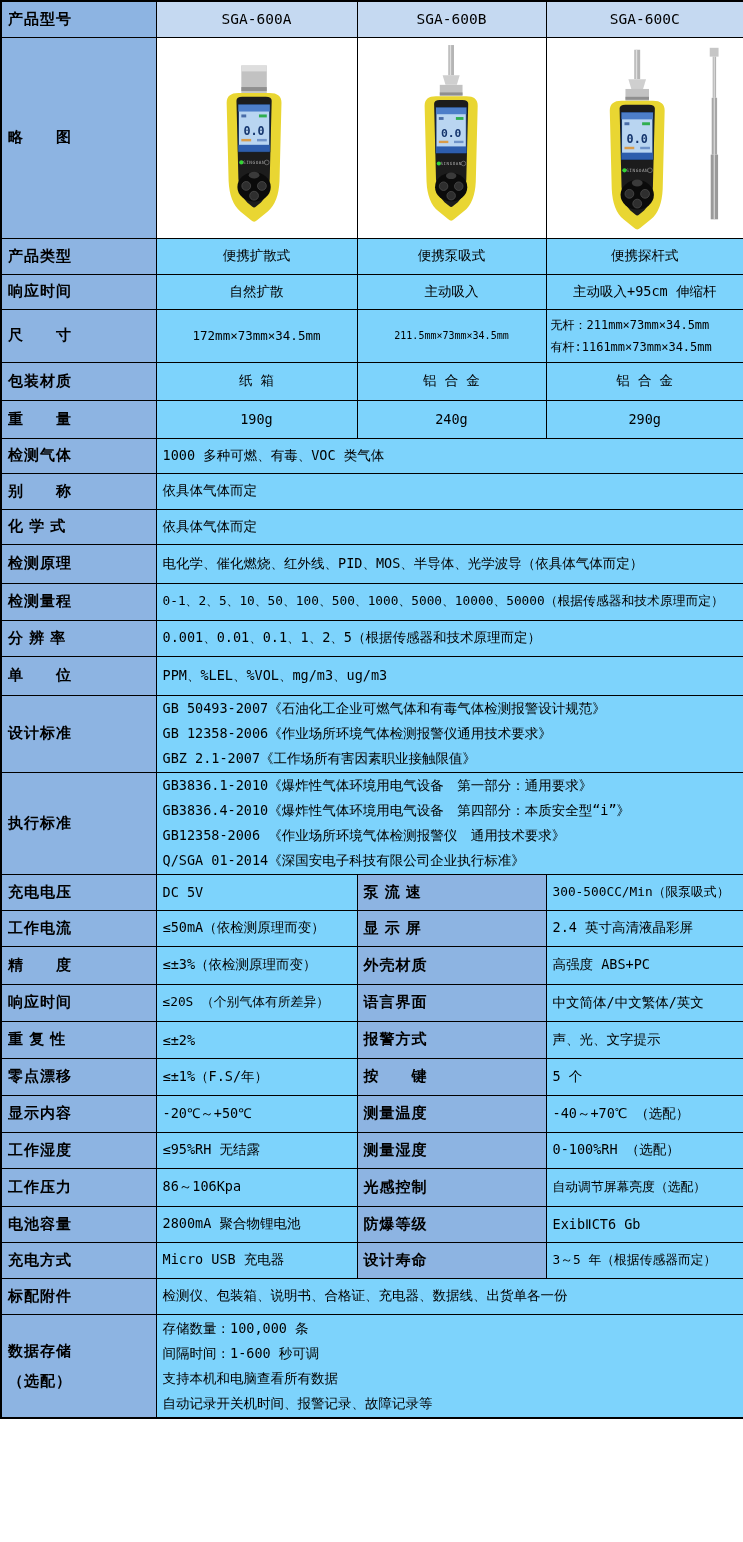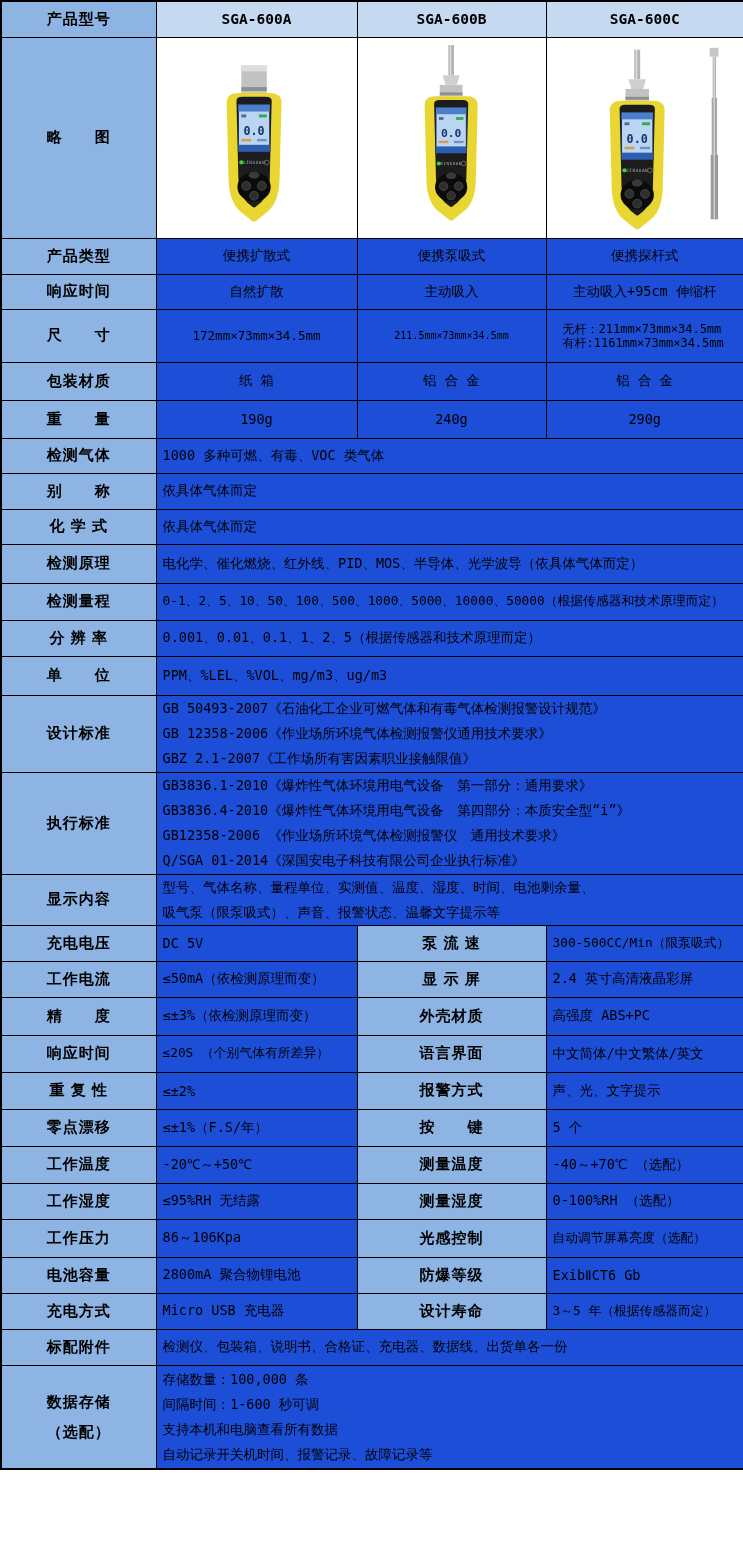--- a/index.html
+++ b/index.html
@@ -1,24 +1,24 @@
 <!DOCTYPE html>
 <html><head>
 <meta charset="utf-8">
 <style>
   html,body{margin:0;padding:0;background:#fff;}
   .sheet{width:743px;height:1542px;background:#fff;font-family:"Liberation Sans",sans-serif;overflow:hidden;}
   table.spec{border-collapse:collapse;width:743px;table-layout:fixed;border:2px solid #000;}
   table.spec td{border:1px solid #000;overflow:hidden;padding:0 6px;vertical-align:middle;color:#000;}
-  td.lbl{background:#8DB4E2;font-weight:bold;text-align:center;font-size:15px;letter-spacing:1px;padding:0 2px;}
-  td.val{background:#1d4ed8;font-size:13.5px;font-family:"DejaVu Sans Mono","Liberation Sans",sans-serif;padding:2px 8px;}
+  td.lbl{background:#8DB4E2;font-weight:bold;font-size:15px;letter-spacing:1px;padding:0 2px;}
+  td.val{background:#7dd3fc;font-size:13.5px;font-family:"DejaVu Sans Mono","Liberation Sans",sans-serif;padding:2px 8px;}
   td.val.c{text-align:center;padding:2px 2px;}
   td.img{background:#ffffff;text-align:center;vertical-align:middle;padding:0;}
   .pre{white-space:pre-line;line-height:25px;}
-  .model{font-family:"DejaVu Sans Mono","Liberation Sans",sans-serif;font-size:14.5px;text-align:center;background:#C5D9F1;font-weight:bold;}
+  .model{font-family:"DejaVu Sans Mono","Liberation Sans",sans-serif;font-size:14.5px;text-align:center;background:#C5D9F1;}
   svg text{font-family:"DejaVu Sans Mono","Liberation Sans",sans-serif;}
 </style>
 </head>
 <body>
 
 <div class="sheet">
 <table class="spec">
 <colgroup>
         <col style="width:155px">
         <col style="width:201px">
@@ -153,21 +153,21 @@
 <tr style="height:35px">
   <td class="lbl">响应时间</td>
   <td class="val c">自然扩散</td>
   <td class="val c">主动吸入</td>
   <td class="val c">主动吸入+95cm 伸缩杆</td>
 </tr>
 <tr style="height:53px">
   <td class="lbl">尺　　寸</td>
   <td class="val c" style="font-size:12.5px">172mm×73mm×34.5mm</td>
   <td class="val c" style="font-size:10px">211.5mm×73mm×34.5mm</td>
-  <td class="val pre" style="font-size:12px;line-height:14px;padding:2px 16px">无杆：211mm×73mm×34.5mm
+  <td class="val pre" style="font-size:12px;line-height:22px;padding:2px 4px">无杆：211mm×73mm×34.5mm
 有杆:1161mm×73mm×34.5mm</td>
 </tr>
 <tr style="height:38px">
   <td class="lbl">包装材质</td>
   <td class="val c">纸 箱</td>
   <td class="val c">铝 合 金</td>
   <td class="val c">铝 合 金</td>
 </tr>
 <tr style="height:38px">
   <td class="lbl">重　　量</td>
@@ -210,25 +210,20 @@
 GB 12358-2006《作业场所环境气体检测报警仪通用技术要求》
 GBZ 2.1-2007《工作场所有害因素职业接触限值》</td>
 </tr>
 <tr style="height:102px">
   <td class="lbl">执行标准</td>
   <td class="val pre" colspan="3">GB3836.1-2010《爆炸性气体环境用电气设备　第一部分：通用要求》
 GB3836.4-2010《爆炸性气体环境用电气设备　第四部分：本质安全型“i”》
 GB12358-2006 《作业场所环境气体检测报警仪　通用技术要求》
 Q/SGA 01-2014《深国安电子科技有限公司企业执行标准》</td>
 </tr>
-<tr style="height:50px">
-  <td class="lbl">显示内容</td>
-  <td class="val pre" colspan="3">型号、气体名称、量程单位、实测值、温度、湿度、时间、电池剩余量、
-吸气泵（限泵吸式）、声音、报警状态、温馨文字提示等</td>
-</tr>
 
 <tr style="height:36px">
   <td class="lbl">充电电压</td>
   <td class="val">DC 5V</td>
   <td class="lbl">泵 流 速</td>
   <td class="val" style="font-size:12.8px">300-500CC/Min（限泵吸式）</td>
 </tr>
 <tr style="height:36px">
   <td class="lbl">工作电流</td>
   <td class="val">≤50mA（依检测原理而变）</td>
@@ -253,21 +248,21 @@
   <td class="lbl">报警方式</td>
   <td class="val">声、光、文字提示</td>
 </tr>
 <tr style="height:37px">
   <td class="lbl">零点漂移</td>
   <td class="val">≤±1%（F.S/年）</td>
   <td class="lbl">按　　键</td>
   <td class="val">5 个</td>
 </tr>
 <tr style="height:37px">
-  <td class="lbl">工作温度</td>
+  <td class="lbl">显示内容</td>
   <td class="val">-20℃～+50℃</td>
   <td class="lbl">测量温度</td>
   <td class="val">-40～+70℃ （选配）</td>
 </tr>
 <tr style="height:36px">
   <td class="lbl">工作湿度</td>
   <td class="val">≤95%RH 无结露</td>
   <td class="lbl">测量湿度</td>
   <td class="val">0-100%RH （选配）</td>
 </tr>

